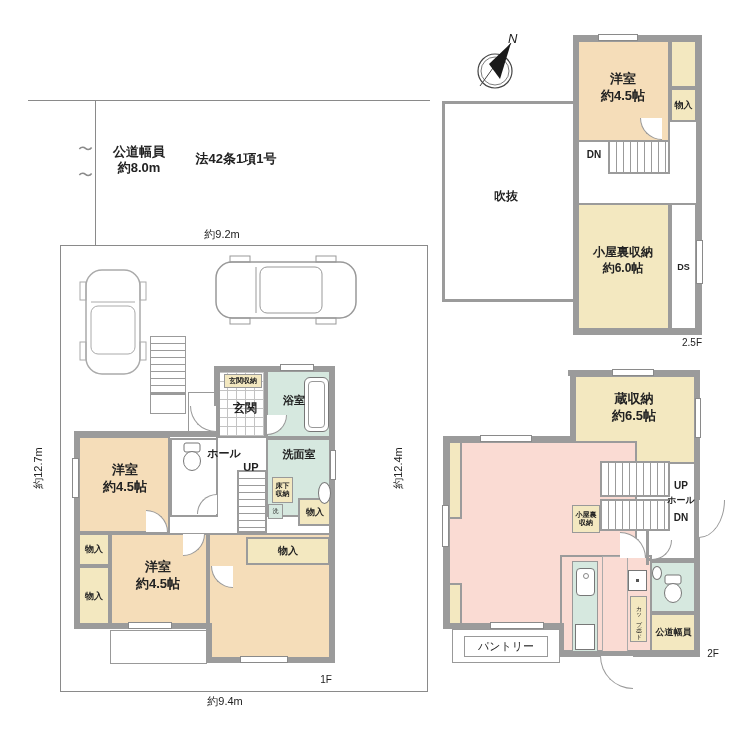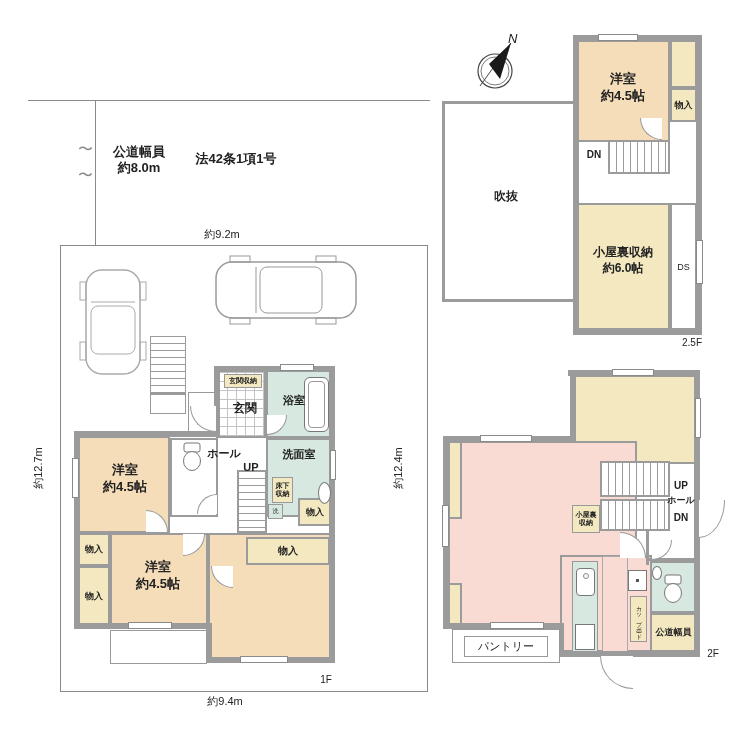--- a/index.html
+++ b/index.html
@@ -165,21 +165,21 @@
   <div class="slabel t12" style="left:480px;top:190px;width:52px">吹抜</div>
 
   <div class="room r-peach" style="left:577px;top:40px;width:93px;height:102px"></div>
   <div class="room r-yellow" style="left:670px;top:40px;width:27px;height:48px"></div>
   <div class="room r-yellow t9" style="left:670px;top:88px;width:27px;height:34px">
       <span style="font-weight:bold">物入</span>
     </div>
   <div class="stairs-h" style="left:608px;top:140px;width:62px;height:34px"></div>
   <div class="room r-yellow" style="left:577px;top:203px;width:93px;height:127px"></div>
   <div class="room r-white" style="left:670px;top:203px;width:27px;height:127px">
-      <span class="t9" style="font-weight:normal">DS</span>
+      <span class="t9" style="font-weight:bold">DS</span>
     </div>
 
   <div class="wall" style="left:573px;top:35px;width:129px;height:6px"></div>
   <div class="wall" style="left:696px;top:35px;width:6px;height:300px"></div>
   <div class="wall" style="left:573px;top:329px;width:129px;height:6px"></div>
   <div class="wall" style="left:573px;top:35px;width:6px;height:300px"></div>
 
   <div class="win" style="left:598px;top:34px;width:40px;height:7px"></div>
   <div class="win" style="left:696px;top:240px;width:7px;height:44px"></div>
   <div class="arc arc-bl" style="left:640px;top:118px;width:22px;height:22px"></div>
@@ -247,18 +247,22 @@
   <div class="arc arc-br" style="left:699px;top:500px;width:26px;height:38px"></div>
   <div class="arc arc-bl" style="left:600px;top:656px;width:33px;height:33px"></div>
   <div class="arc arc-tr" style="left:620px;top:532px;width:26px;height:26px"></div>
   <div class="arc arc-br" style="left:652px;top:540px;width:20px;height:20px"></div>
 
   <div class="abs" style="left:452px;top:629px;width:108px;height:34px;border:1px solid #999;background:#fff"></div>
   <div class="abs" style="left:464px;top:636px;width:84px;height:21px;border:1px solid #999;background:#fff;display:flex;align-items:center;justify-content:center">
       <span class="t11">パントリー</span>
     </div>
 
+  <div class="rlabel t13" style="left:578px;top:392px;width:112px;height:32px">
+    <div>蔵収納</div>
+    <div>約6.5帖</div>
+  </div>
   <div class="slabel t10" style="left:669px;top:480px;width:24px">UP</div>
   <div class="slabel t9" style="left:664px;top:496px;width:34px">ホール</div>
   <div class="slabel t10" style="left:669px;top:512px;width:24px">DN</div>
   <div class="nlabel t10" style="left:702px;top:648px;width:22px">2F</div>
 
 </div>
 
 </body></html>

